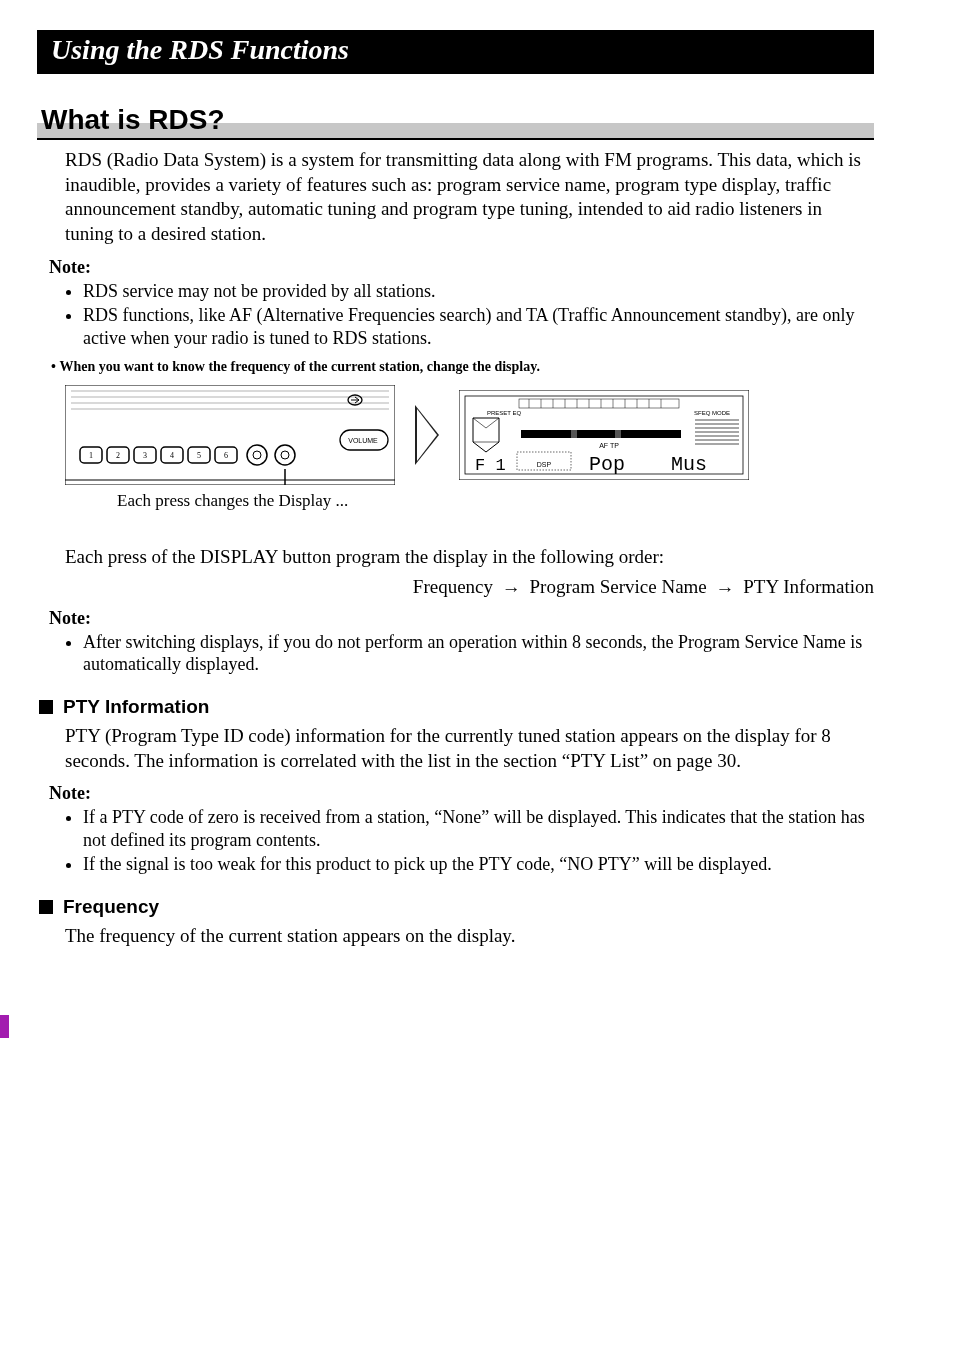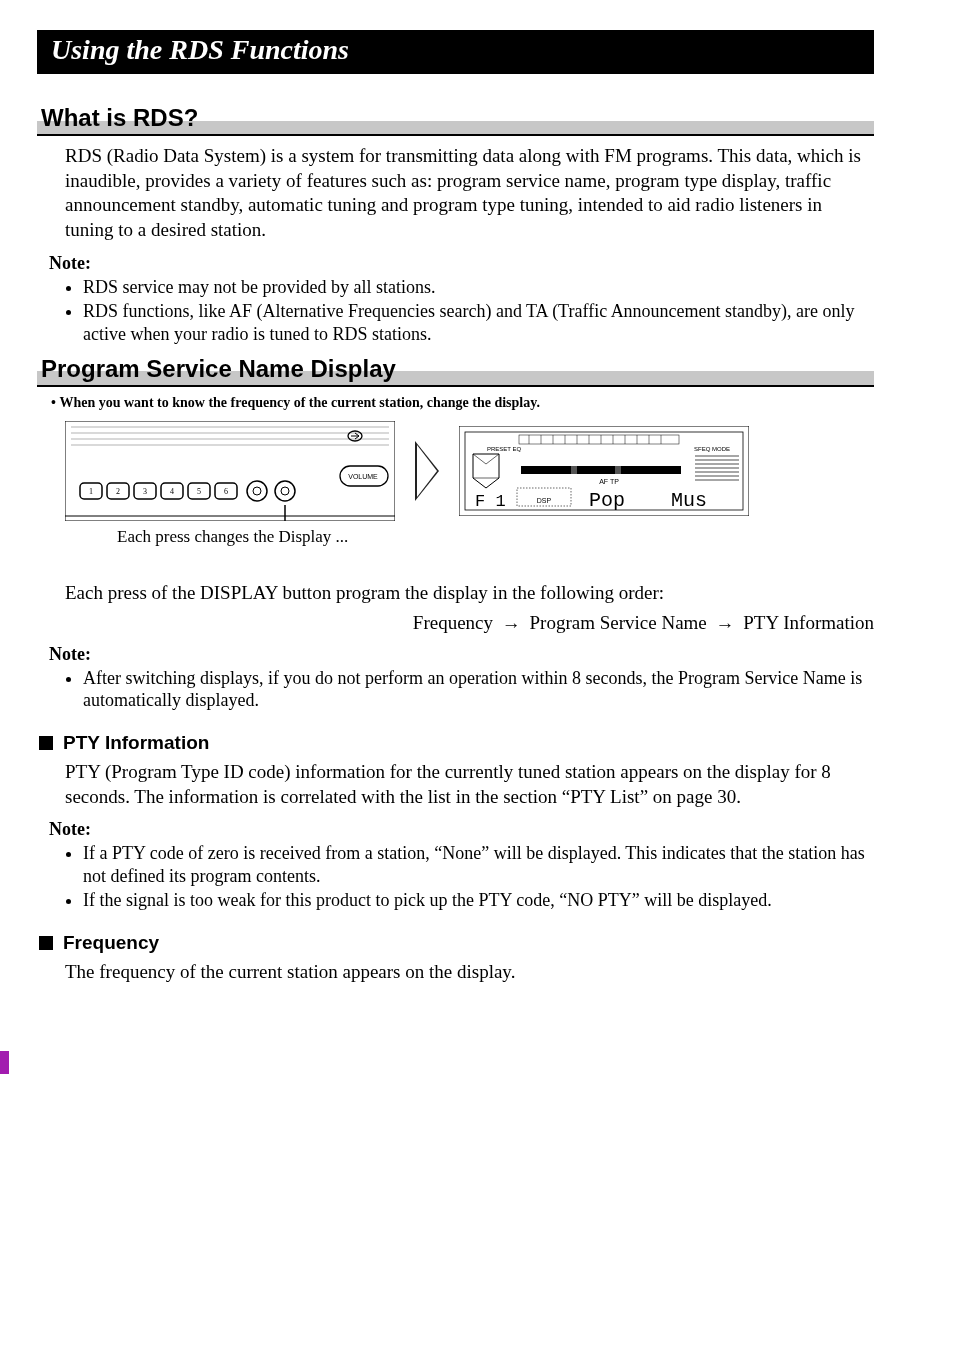--- a/index.html
+++ b/index.html
@@ -19,25 +19,25 @@
     color: #fff;
     font-style: italic;
     font-weight: bold;
     font-size: 28px;
     padding: 4px 14px 8px 14px;
     margin: 0 0 30px 0;
   }
   .section-heading {
     font-family: Arial, Helvetica, sans-serif;
     font-weight: bold;
-    font-size: 24px;
+    font-size: 28px;
     border-bottom: 2px solid #000;
     background: linear-gradient(to bottom, #fff 0%, #fff 55%, #c7c7c7 55%, #c7c7c7 100%);
     padding: 0 4px 2px 4px;
-    margin: 10px 0 8px 0;
+    margin: 28px 0 8px 0;
   }
   .body-text {
     font-size: 19px;
     line-height: 1.3;
     margin: 6px 0 6px 28px;
   }
   .note-label {
     font-weight: bold;
     font-size: 18px;
     margin: 10px 0 0 12px;
@@ -140,21 +140,20 @@
   
   <div class="section-heading">What is RDS?</div>
   <div class="body-text">RDS (Radio Data System) is a system for transmitting data along with FM programs. This data, which is inaudible, provides a variety of features such as: program service name, program type display, traffic announcement standby, automatic tuning and program type tuning, intended to aid radio listeners in tuning to a desired station.</div>
   <div class="note-label">Note:</div>
   <ul class="note-list">
     <li>RDS service may not be provided by all stations.</li>
     <li>RDS functions, like AF (Alternative Frequencies search) and TA (Traffic Announcement standby), are only active when your radio is tuned to RDS stations.</li>
   </ul>
 
   
-  <div class="section-heading">Program Service Name Display</div>
 
   <div class="instr">
     <span class="instr-bullet">•&nbsp;</span><b>When you want to know the frequency of the current station, change the display.</b>
   </div>
 
   <div class="figure-row">
 
     <svg class="device-svg" width="330" height="100" viewBox="0 0 330 100">
       <rect x="0" y="0" width="330" height="100" fill="#fff" stroke="#000" stroke-width="1"></rect>
 

